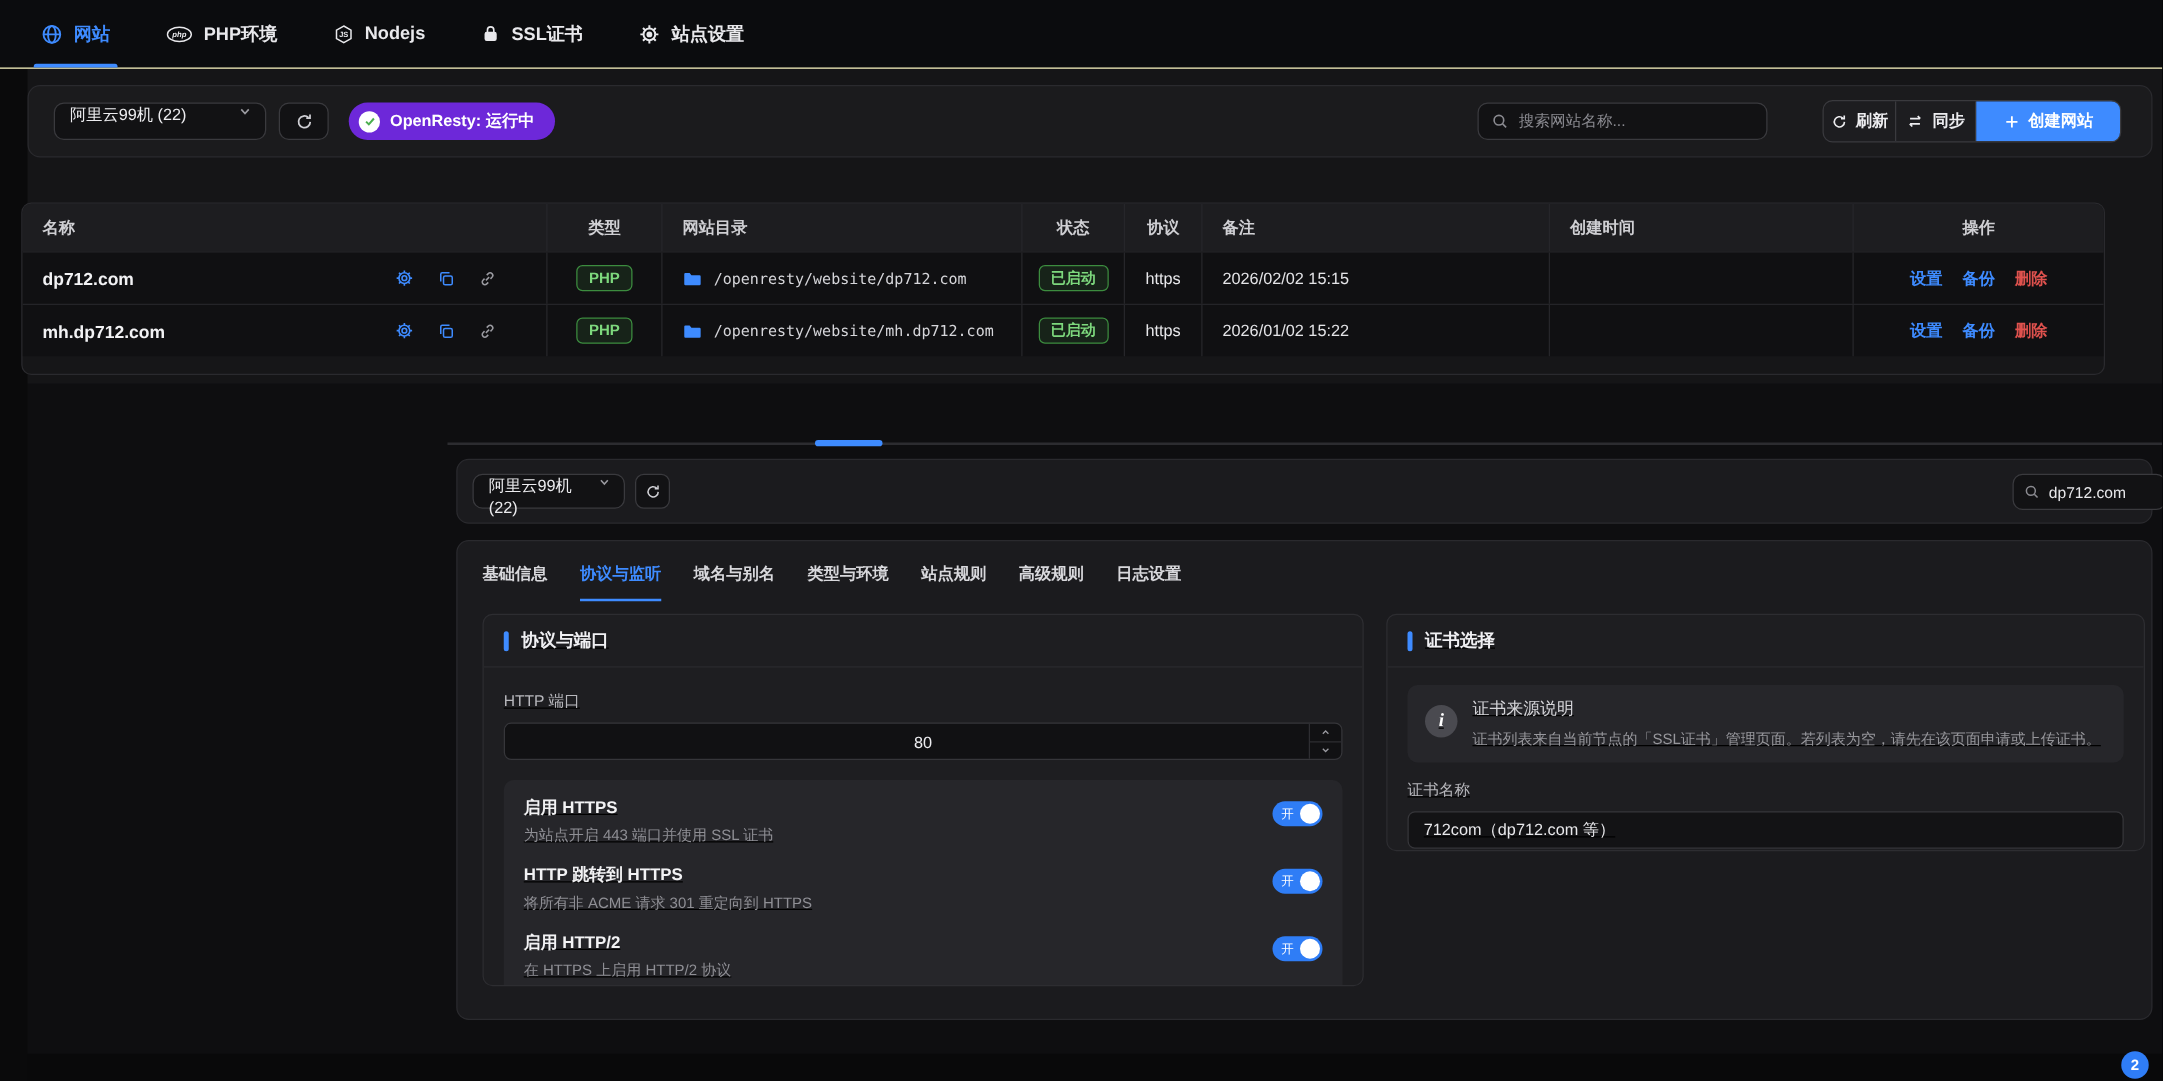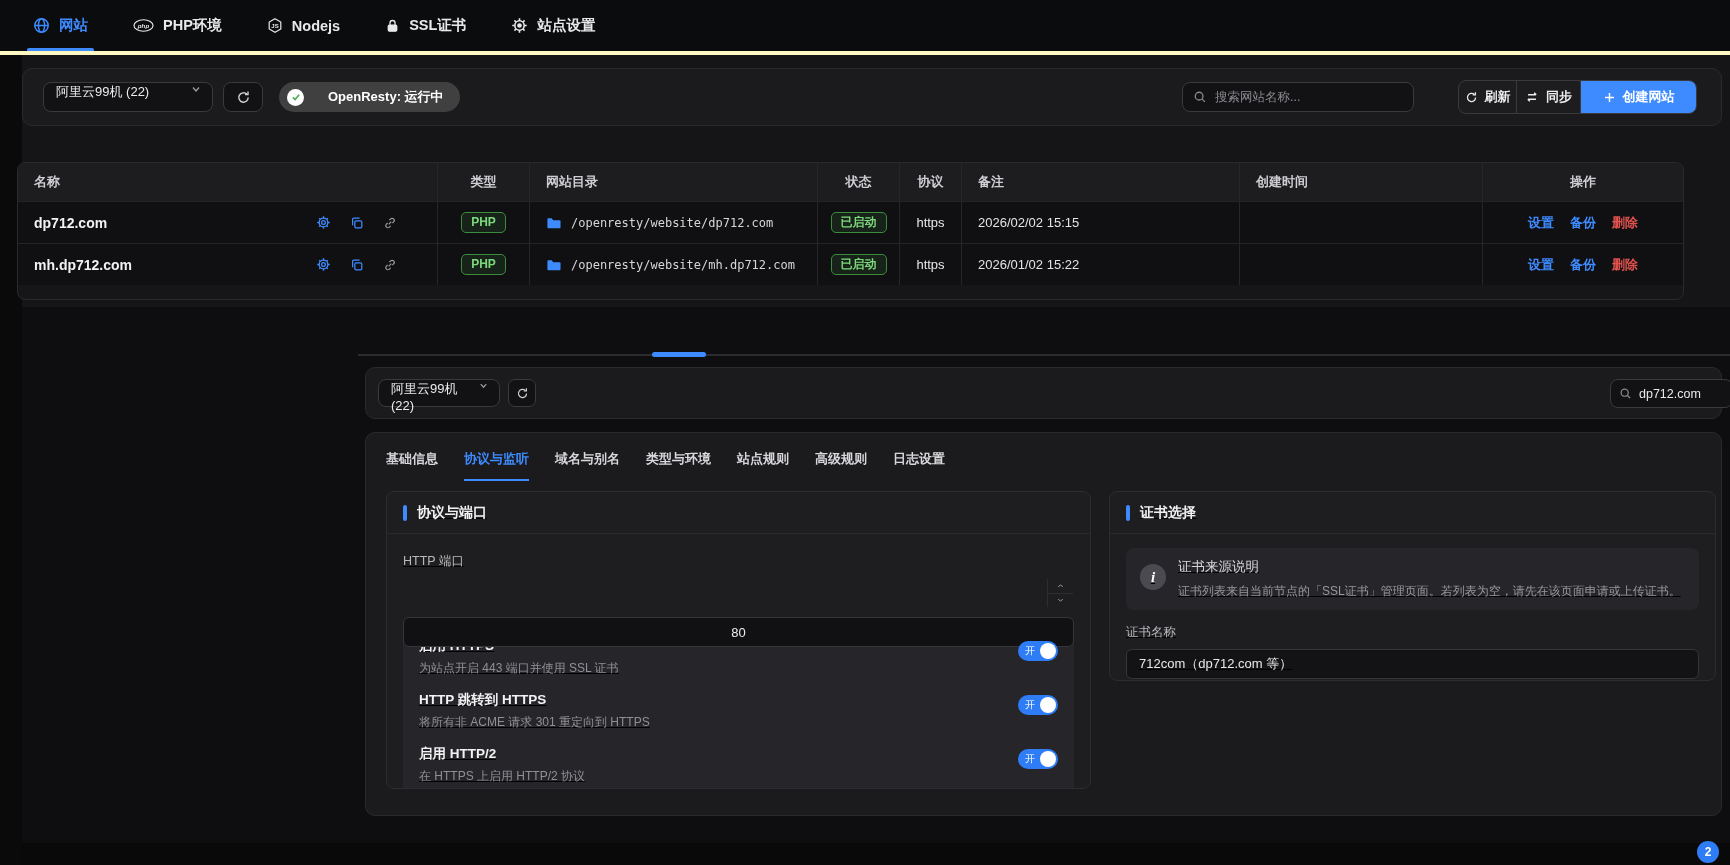--- a/index.html
+++ b/index.html
@@ -2,21 +2,21 @@
 <html><head>
 <meta charset="utf-8">
 <style>
   * { margin:0; padding:0; box-sizing:border-box; }
   html,body { background:#000; }
   body { font-family:"Liberation Sans","DejaVu Sans",sans-serif; }
   .screen { position:relative; width:1730px; height:865px; background:#131315; overflow:hidden; }
 
   
   .navbar { position:absolute; left:0; top:0; width:1730px; height:55px; background:#0b0c0e;
-            border-bottom:4px solid #fef9c3; display:flex; align-items:stretch; padding-left:33px; z-index:30; }
+            border-bottom:1px solid #fef9c3; display:flex; align-items:stretch; padding-left:33px; z-index:30; }
   .nav-item { display:flex; align-items:center; gap:9px; margin-right:45px; color:#e9e9ec;
               font-size:14.5px; font-weight:bold; position:relative; cursor:pointer; }
   .nav-item .icon { color:#e9e9ec; }
   .nav-item.active { color:#3e8bff; }
   .nav-item.active .icon { color:#3e8bff; }
   .nav-item.active::after { content:""; position:absolute; left:-6px; right:-6px; bottom:0; height:3px;
                             background:#3e8bff; border-radius:2px 2px 0 0; }
 
   .main-bg { position:absolute; left:0; top:55px; width:1730px; height:252px; background:#151517; }
   .left-strip { position:absolute; left:0; top:55px; width:22px; height:810px; background:#0a0a0b; z-index:5; }
@@ -26,22 +26,22 @@
   
   .toolbar { position:absolute; left:22px; top:68px; width:1700px; height:58px; background:#1b1b1d;
              border:1px solid #2a2a2e; border-radius:10px; display:flex; align-items:center;
              padding:0 24px 0 20px; z-index:10; }
   .select-control { height:30px; background:#121214; border:1px solid #3a3a3e; border-radius:8px;
                     display:flex; justify-content:space-between; padding:0 10px 0 12px;
                     color:#ececef; font-size:13px; cursor:pointer; }
   .toolbar .select-control { width:170px; }
   .icon-btn { height:30px; width:40px; background:#121214; border:1px solid #3a3a3e; border-radius:8px;
               display:flex; align-items:center; justify-content:center; color:#cfcfd4; margin-left:10px; cursor:pointer; }
-  .status-pill { height:30px; margin-left:16px; background:#404040; border-radius:15px; display:flex;
-                 align-items:center; gap:24px; padding:0 16px 0 8px; color:#fff; font-size:13px; font-weight:bold; }
+  .status-pill { height:30px; margin-left:16px; background:#6d28d9; border-radius:15px; display:flex;
+                 align-items:center; gap:8px; padding:0 16px 0 8px; color:#fff; font-size:13px; font-weight:bold; }
   .check-circle { width:17px; height:17px; background:#fff; border-radius:50%; display:flex;
                   align-items:center; justify-content:center; color:#4caf50; }
   .toolbar-right { margin-left:auto; display:flex; align-items:center; }
   .search-box { width:232px; height:30px; background:#121214; border:1px solid #3a3a3e; border-radius:8px;
                 display:flex; align-items:center; padding:0 10px; gap:8px; color:#8a8a90; }
   .search-box input { flex:1; min-width:0; background:transparent; border:none; outline:none; color:#e6e6e9;
                       font-size:12.5px; font-family:inherit; }
   .search-box input::placeholder { color:#8a8a90; }
   .btn-group { display:flex; margin-left:44px; height:34px; border:1px solid #3a3a3e; border-radius:8px;
                overflow:hidden; background:#1d1d20; }
@@ -98,21 +98,21 @@
   .panel-protocol { left:20px; top:58px; width:705px; height:298px; }
   .panel-cert { left:743px; top:58px; width:607px; height:190px; }
   .panel-header { height:42px; display:flex; align-items:center; gap:10px; padding-left:16px;
                   border-bottom:1px solid #2a2a2e; }
   .accent-bar { width:4px; height:16px; background:#3e8bff; border-radius:2px; }
   .panel-title { font-size:14px; font-weight:bold; color:#f0f0f3; }
   .panel-body { padding:14px 16px; }
   .field-label { font-size:12.5px; color:#b8b8bd; margin:5px 0 8px; }
   .port-input-wrap { position:relative; height:30px; }
   .port-input { width:100%; height:30px; background:#111113; border:1px solid #36363a; border-radius:6px;
-                color:#ededf0; font-size:13px; text-align:center; padding:0 20px; outline:none; font-family:inherit;margin-top:39px; }
+                color:#ededf0; font-size:13px; text-align:center; padding:0 20px; outline:none; font-family:inherit; }
   .spinner { position:absolute; right:1px; top:1px; bottom:1px; width:26px; border-left:1px solid #2e2e32;
              display:flex; flex-direction:column; }
   .spin-btn { flex:1; display:flex; align-items:center; justify-content:center; color:#9a9aa0; cursor:pointer; }
   .spin-btn:first-child { border-bottom:1px solid #2e2e32; }
 
   .toggle-group { margin-top:16px; background:#26262a; border-radius:8px; padding:13px 16px 15px; }
   .toggle-row { display:flex; align-items:flex-start; justify-content:space-between; margin-top:14px; }
   .toggle-row:first-child { margin-top:0; }
   .toggle-title { font-size:13.5px; font-weight:bold; color:#f2f2f4; }
   .toggle-desc { font-size:12px; color:#8f8f95; margin-top:5px; }

